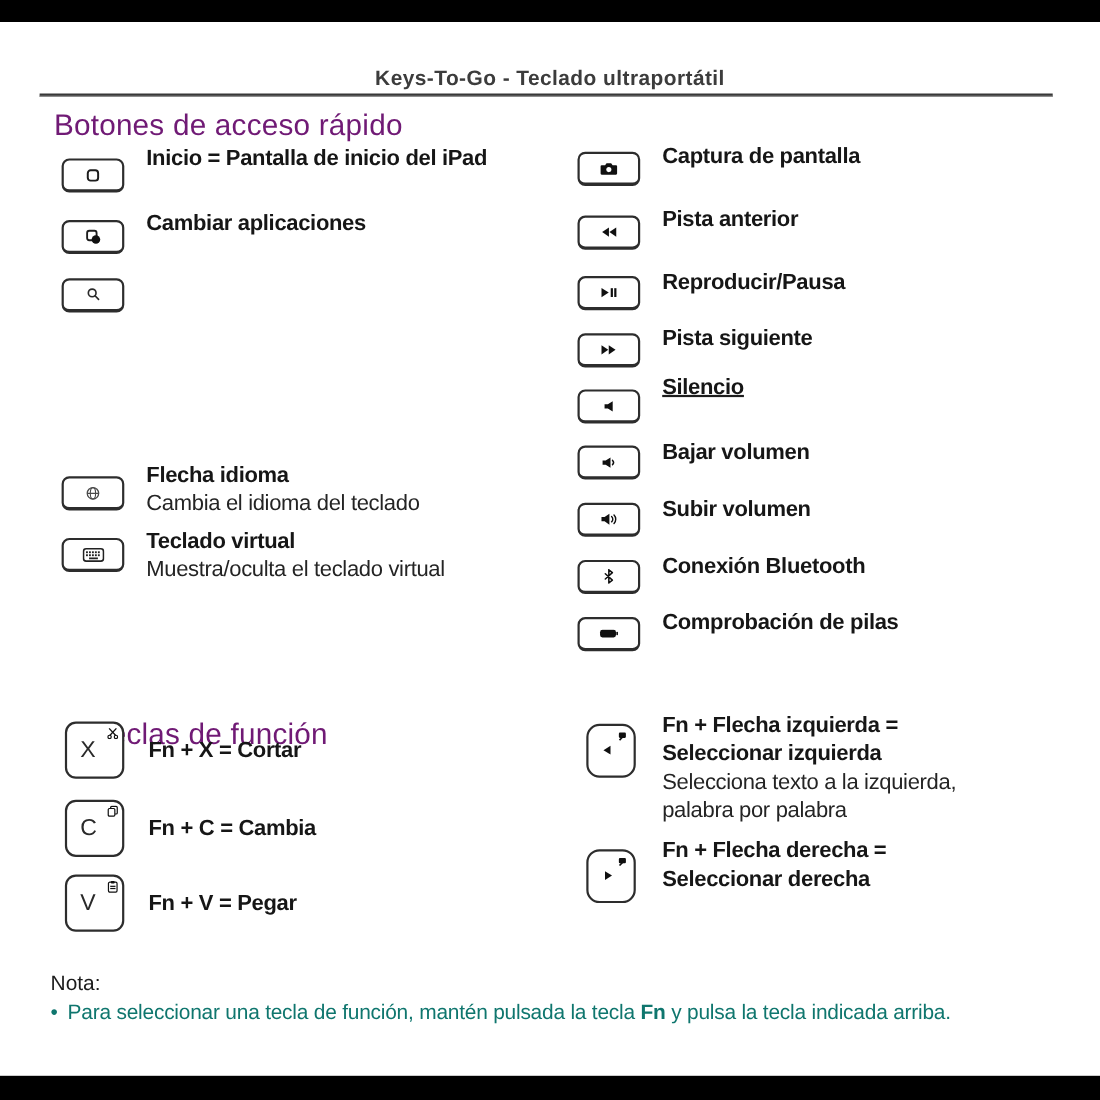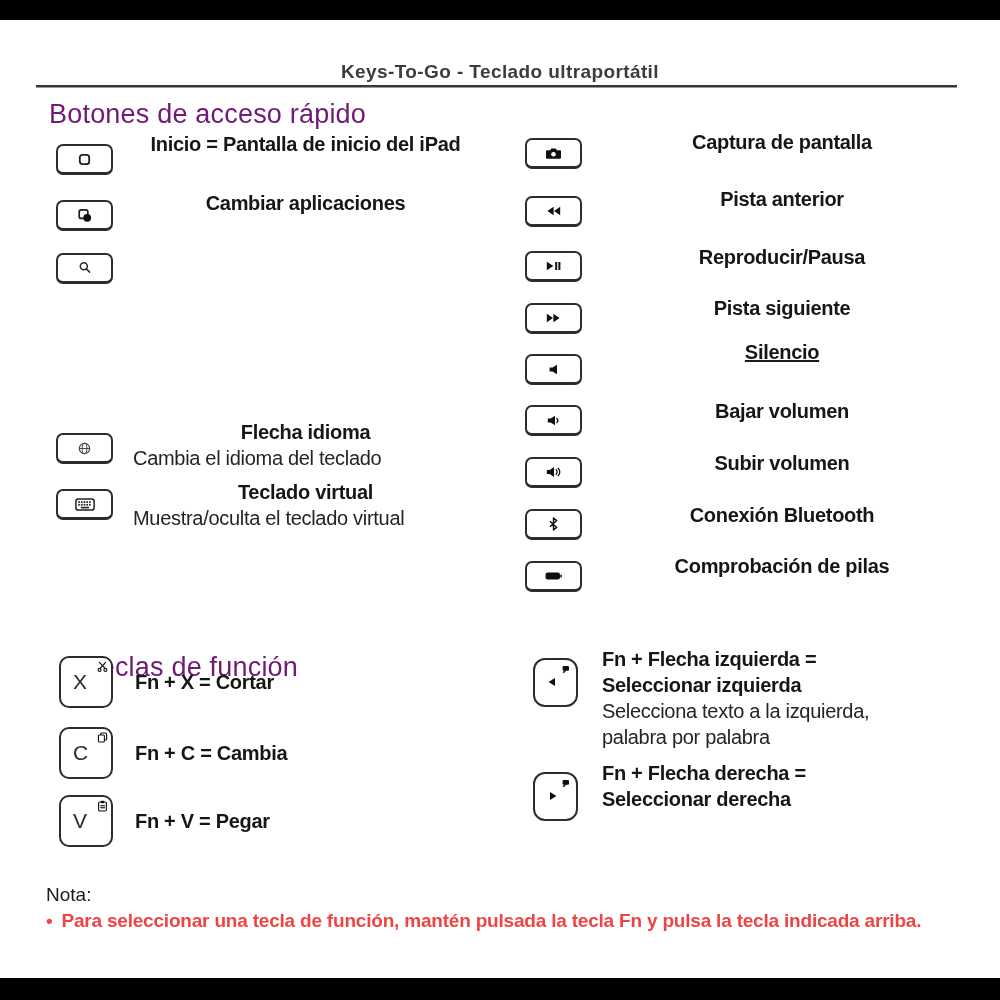--- a/index.html
+++ b/index.html
@@ -40,36 +40,36 @@
   .fkey .letter{
     position:absolute;left:12px;top:12px;font-size:21px;font-weight:300;color:#2a2a2a;
   }
   .fkey .sup{position:absolute;right:3px;top:3px;line-height:0;}
   .fkey.akey{width:45px;height:49px;border-radius:12px;}
   .fkey.akey .kicon{position:absolute;left:0;top:0;right:0;bottom:0;}
 
   .qtext{position:absolute;}
   .qtitle{
     font-size:20px;font-weight:bold;color:#161616;line-height:26px;
-    letter-spacing:-0.3px;white-space:nowrap;text-align:center;
+    letter-spacing:-0.3px;white-space:nowrap;
   }
   .ftitle{
     font-size:20px;font-weight:bold;color:#161616;line-height:26px;
     letter-spacing:-0.3px;
   }
   .qdesc{
     font-size:20px;font-weight:normal;color:#242424;line-height:26px;
     letter-spacing:-0.3px;
   }
   .flabel{
     position:absolute;font-size:20px;font-weight:bold;color:#161616;
     letter-spacing:-0.3px;white-space:nowrap;
   }
   .note-label{position:absolute;left:46px;top:884px;font-size:19px;color:#1c1c1c;}
-  .note-line{position:absolute;left:46px;top:910px;font-size:19px;color:#ef4444;letter-spacing:-0.2px;white-space:nowrap;font-weight:bold;}
+  .note-line{position:absolute;left:46px;top:910px;font-size:19px;color:#0f766e;letter-spacing:-0.2px;white-space:nowrap;}
   .note-line .bullet{margin-right:9px;}
 </style>
 </head>
 <body>
 
 <div class="page" id="page">
   <div class="bar top"></div>
   <div class="bar bottom"></div>
 
   <div class="doc-title">Keys-To-Go - Teclado ultraportátil</div>

